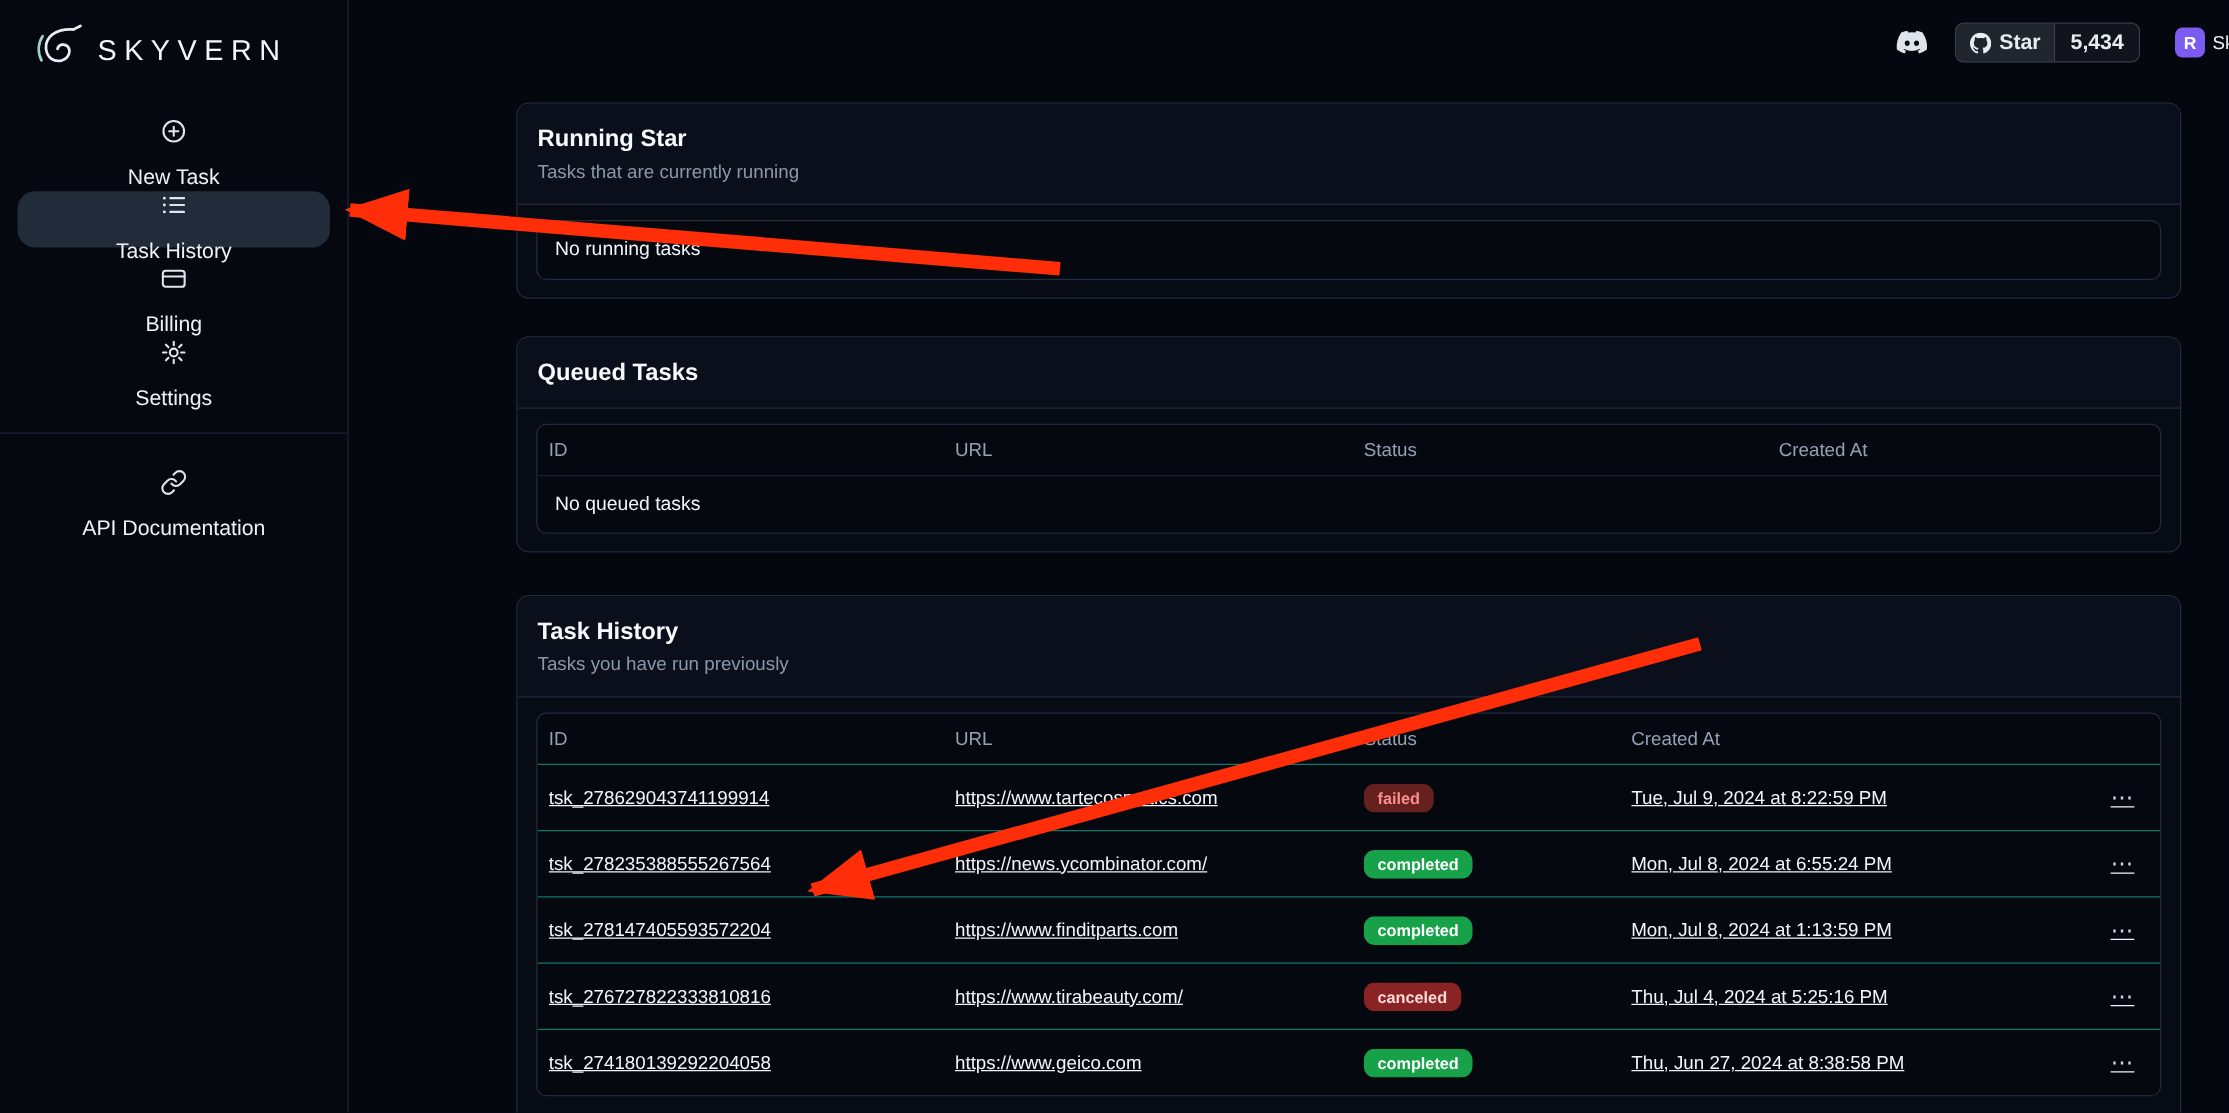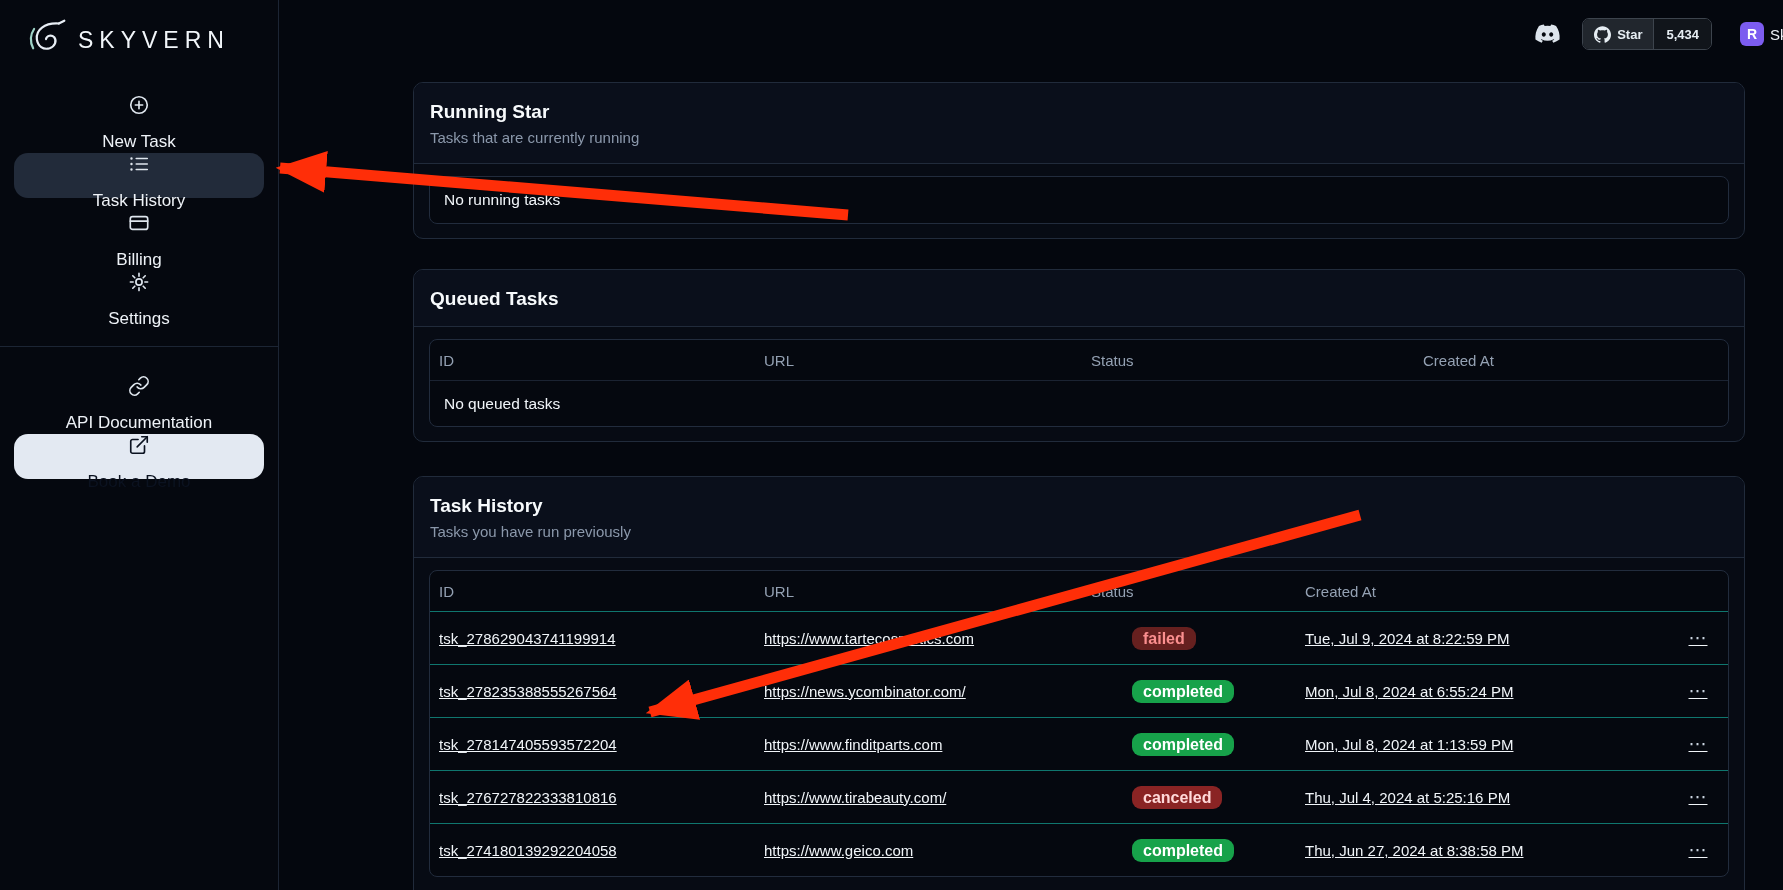--- a/index.html
+++ b/index.html
@@ -33,21 +33,21 @@
   .nav-item.demo .nicon { color:#0b1220; }
   .side-divider { height:1px; background:#1c2534; margin:16px -14px 14px -14px; }
 
   
   .topbar { position:absolute; top:18px; right:-3px; display:flex; align-items:center; z-index:5; }
   .discord-btn { width:30px; height:30px; display:flex; align-items:center; justify-content:center; cursor:pointer; }
   .discord-btn svg { width:27px; height:21px; }
   .gh-widget {
     display:flex; align-items:stretch; margin-left:20px;
     border:1px solid #3d444d; border-radius:7px; overflow:hidden;
-    height:32px; cursor:pointer; font-size:13px; font-weight:700; color:#e6edf3;
+    height:32px; cursor:pointer; font-size:17px; font-weight:700; color:#e6edf3;
   }
   .gh-star { display:flex; align-items:center; gap:6px; padding:0 11px; background:#21262d; }
   .gh-star svg { width:17px; height:17px; fill:#e6edf3; }
   .gh-count { display:flex; align-items:center; padding:0 12px; background:#11151b; border-left:1px solid #3d444d; }
   .avatar {
     width:24px; height:24px; border-radius:6px; margin-left:28px;
     background:#7c5cf0; color:#fff; font-size:14px; font-weight:700;
     display:flex; align-items:center; justify-content:center; cursor:pointer;
   }
   .cut-text { margin-left:6px; width:16px; overflow:hidden; white-space:nowrap; font-size:15px; color:#eef2f7; }
@@ -70,21 +70,21 @@
   .thead { display:grid; align-items:center; height:40px; color:#94a1b3; font-size:15px; padding-left:9px; }
   .tr { display:grid; align-items:center; height:53px; font-size:15px; color:#f1f5f9; padding-left:9px; border-top:1px solid #0f766e; cursor:pointer;text-decoration:underline; }
   .grid-hist { grid-template-columns:325px 327px 214px 1fr 60px; }
   .grid-queue { grid-template-columns:325px 327px 332px 1fr; }
   .th, .td { padding-left:0; white-space:nowrap; overflow:hidden; }
   .empty-row { height:46px; display:flex; align-items:center; padding-left:14px; font-size:15.5px; color:#f1f5f9; border-top:1px solid #1b2332; }
   .empty-row.no-border { border-top:none; }
 
   .badge {
     display:inline-block; padding:4px 11px; border-radius:9px;
-    font-size:16px; font-weight:700; line-height:15px;margin-left:41px;
+    font-size:13px; font-weight:700; line-height:15px;
   }
   .badge[data-status="failed"]    { background:#66201f; color:#fb8f8f; }
   .badge[data-status="completed"] { background:#17a24a; color:#ffffff; }
   .badge[data-status="canceled"]  { background:#8a2424; color:#ffd9d9; }
 
   .td-menu { text-align:center; color:#cbd5e1; font-size:18px; letter-spacing:1px; cursor:pointer; }
 
   
   .arrows { position:absolute; inset:0; width:100%; height:100%; pointer-events:none; z-index:20; }
   .arrow-line { stroke:#ff2e08; stroke-width:11; fill:none; }
@@ -150,30 +150,20 @@
       <div class="nav-item">
         <span class="nicon">
           <svg viewBox="0 0 24 24" fill="none" stroke="currentColor" stroke-width="1.8" stroke-linecap="round" stroke-linejoin="round">
               <path d="M10 13a5 5 0 0 0 7.54.54l3-3a5 5 0 0 0-7.07-7.07l-1.72 1.71"></path>
               <path d="M14 11a5 5 0 0 0-7.54-.54l-3 3a5 5 0 0 0 7.07 7.07l1.71-1.71"></path>
             </svg>
         </span>
         <span>API Documentation</span>
       </div>
 
-      <div class="nav-item demo">
-        <span class="nicon">
-          <svg viewBox="0 0 24 24" fill="none" stroke="currentColor" stroke-width="1.8" stroke-linecap="round" stroke-linejoin="round">
-              <path d="M18 13v6a2 2 0 0 1-2 2H5a2 2 0 0 1-2-2V8a2 2 0 0 1 2-2h6"></path>
-              <path d="M15 3h6v6"></path>
-              <path d="M10 14L21 3"></path>
-            </svg>
-        </span>
-        <span>Book a Demo</span>
-      </div>
     </nav>
   </aside>
 
   <main class="main">
 
     <div class="topbar">
       <div class="discord-btn">
         <svg viewBox="0 0 24 18">
           <path fill="#dde4ec" d="M19.6 1.5A18 18 0 0 0 15.2.2l-.6 1.2a15.6 15.6 0 0 0-5.2 0L8.8.2A18 18 0 0 0 4.4 1.5C1.7 5.6.9 9.6 1.3 13.5a18 18 0 0 0 5.5 2.8l1.1-1.8c-.6-.2-1.2-.5-1.8-.9l.4-.4a12.6 12.6 0 0 0 11 0l.5.4c-.6.4-1.2.7-1.9.9l1.1 1.8a18 18 0 0 0 5.5-2.8c.5-4.5-.7-8.4-3.1-12zM8.7 11.1c-1 0-1.8-.9-1.8-2s.8-2 1.8-2 1.9.9 1.8 2c0 1.1-.8 2-1.8 2zm6.6 0c-1 0-1.8-.9-1.8-2s.8-2 1.8-2 1.9.9 1.8 2c0 1.1-.8 2-1.8 2z"></path>
         </svg>

